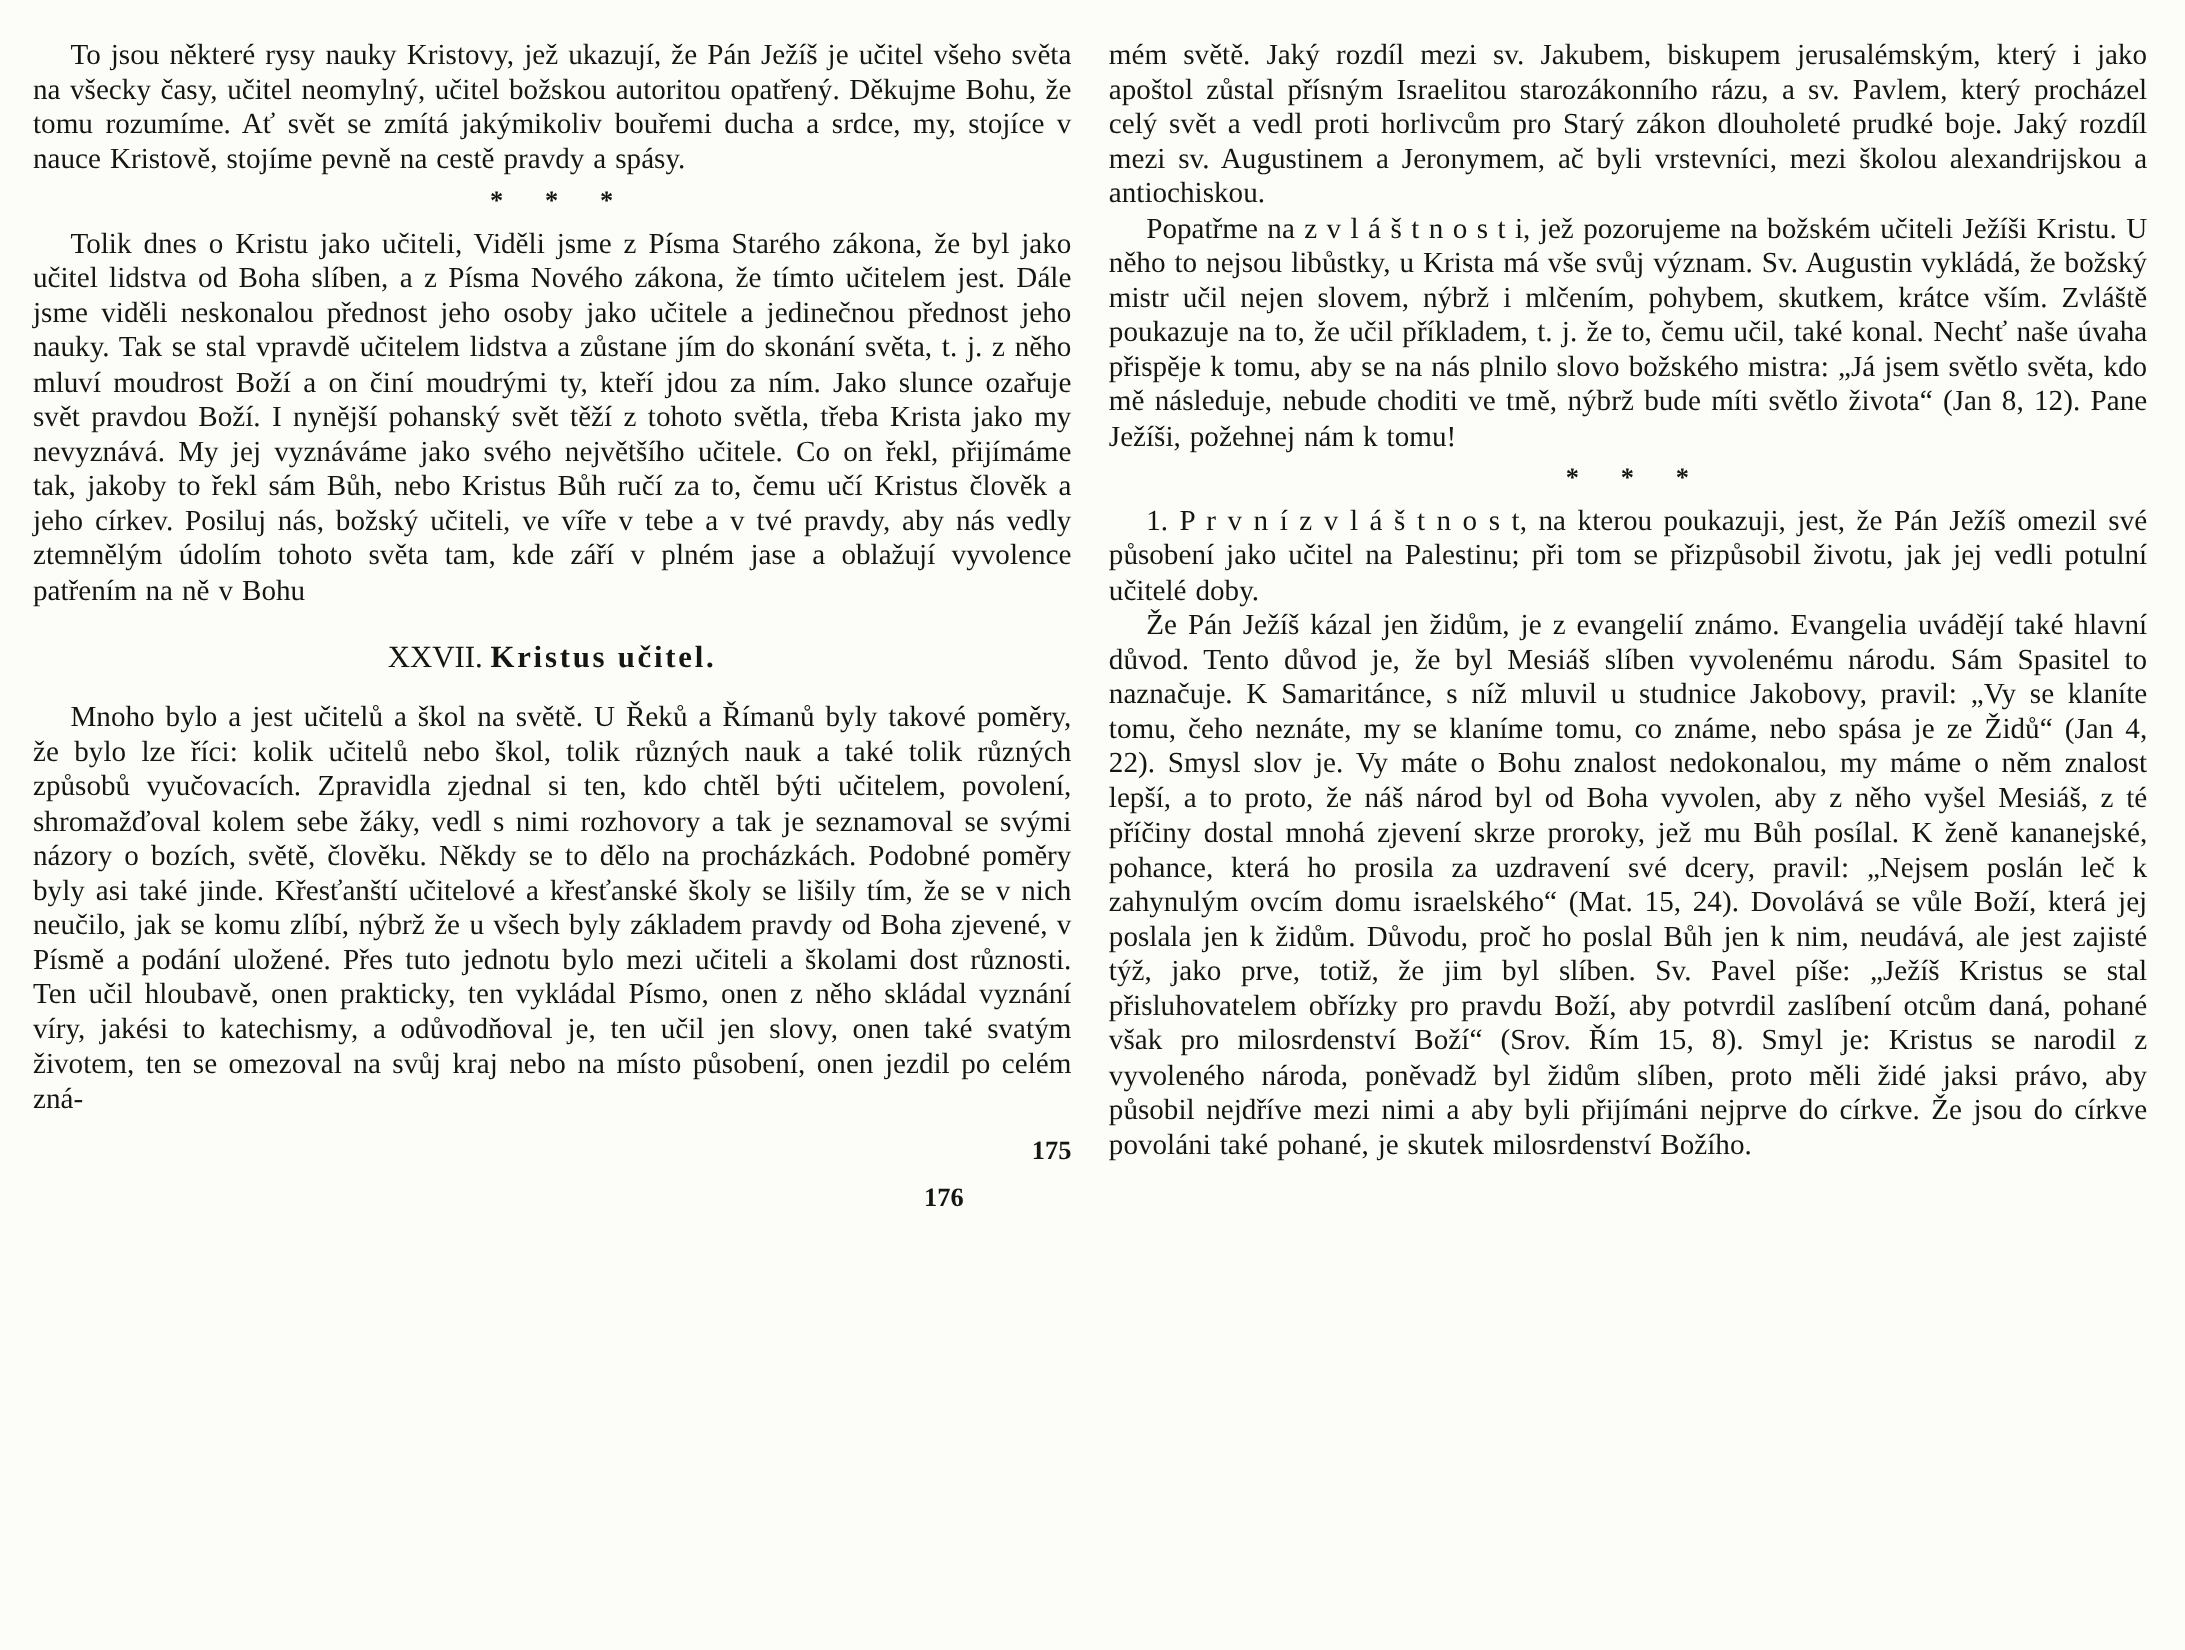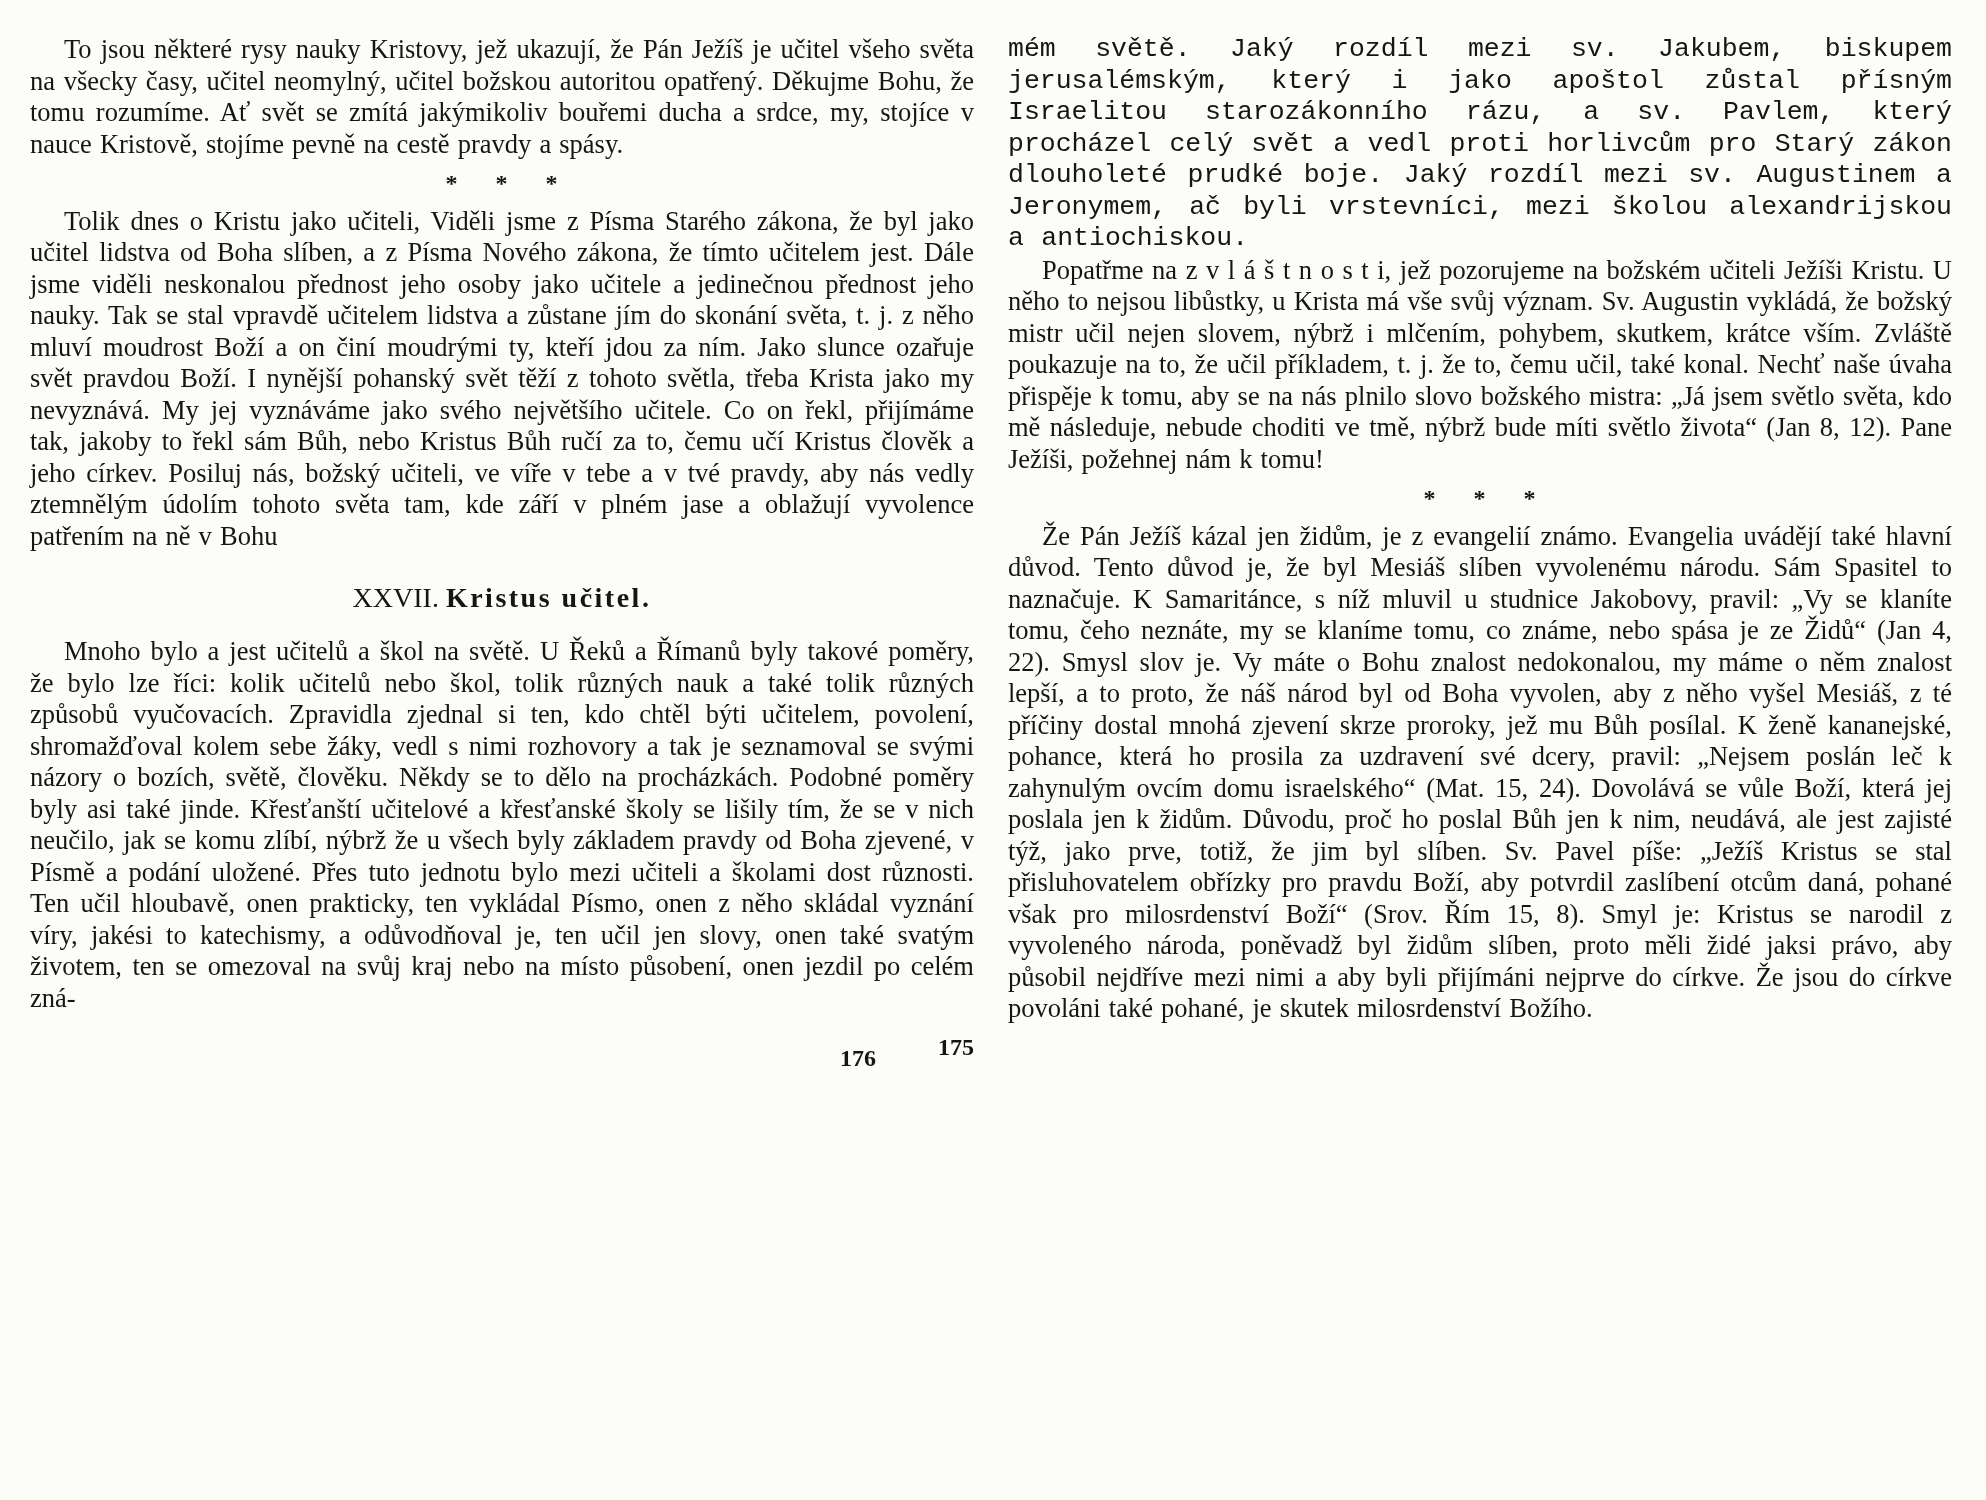--- a/index.html
+++ b/index.html
@@ -29,21 +29,20 @@
     width: 944px;
   }
   .para {
     margin: 0;
     text-align: justify;
     text-indent: 34px;
     word-spacing: 1.5px;
   }
   .no-indent {
     text-indent: 0;
-    font-family: Liberation Mono, monospace;
   }
   .separator {
     text-align: center;
     word-spacing: 30px;
     font-size: 24px;
     font-weight: bold;
     margin: 8px 0 6px 0;
     letter-spacing: 1px;
   }
   .heading {
@@ -95,19 +94,20 @@
     <div class="page-number page-number-left">175</div>
   </section>
 
   <section class="page">
     <p class="para no-indent">mém světě. Jaký rozdíl mezi sv. Jakubem, biskupem jerusalémským, který i jako apoštol zůstal přísným Israelitou starozákonního rázu, a sv. Pavlem, který procházel celý svět a vedl proti horlivcům pro Starý zákon dlouholeté prudké boje. Jaký rozdíl mezi sv. Augustinem a Jeronymem, ač byli vrstevníci, mezi školou alexandrijskou a antiochiskou.</p>
 
     <p class="para">Popatřme na z v l á š t n o s t i, jež pozorujeme na božském učiteli Ježíši Kristu. U něho to nejsou libůstky, u Krista má vše svůj význam. Sv. Augustin vykládá, že božský mistr učil nejen slovem, nýbrž i mlčením, pohybem, skutkem, krátce vším. Zvláště poukazuje na to, že učil příkladem, t. j. že to, čemu učil, také konal. Nechť naše úvaha přispěje k tomu, aby se na nás plnilo slovo božského mistra: „Já jsem světlo světa, kdo mě následuje, nebude choditi ve tmě, nýbrž bude míti světlo života“ (Jan 8, 12). Pane Ježíši, požehnej nám k tomu!</p>
 
     <div class="separator">* * *</div>
 
+    <p class="para">1. P r v n í  z v l á š t n o s t, na kterou poukazuji, jest, že Pán Ježíš omezil své působení jako učitel na Palestinu; při tom se přizpůsobil životu, jak jej vedli potulní učitelé doby.</p>
 
     <p class="para">Že Pán Ježíš kázal jen židům, je z evangelií známo. Evangelia uvádějí také hlavní důvod. Tento důvod je, že byl Mesiáš slíben vyvolenému národu. Sám Spasitel to naznačuje. K Samaritánce, s níž mluvil u studnice Jakobovy, pravil: „Vy se klaníte tomu, čeho neznáte, my se klaníme tomu, co známe, nebo spása je ze Židů“ (Jan 4, 22). Smysl slov je. Vy máte o Bohu znalost nedokonalou, my máme o něm znalost lepší, a to proto, že náš národ byl od Boha vyvolen, aby z něho vyšel Mesiáš, z té příčiny dostal mnohá zjevení skrze proroky, jež mu Bůh posílal. K ženě kananejské, pohance, která ho prosila za uzdravení své dcery, pravil: „Nejsem poslán leč k zahynulým ovcím domu israelského“ (Mat. 15, 24). Dovolává se vůle Boží, která jej poslala jen k židům. Důvodu, proč ho poslal Bůh jen k nim, neudává, ale jest zajisté týž, jako prve, totiž, že jim byl slíben. Sv. Pavel píše: „Ježíš Kristus se stal přisluhovatelem obřízky pro pravdu Boží, aby potvrdil zaslíbení otcům daná, pohané však pro milosrdenství Boží“ (Srov. Řím 15, 8). Smyl je: Kristus se narodil z vyvoleného národa, poněvadž byl židům slíben, proto měli židé jaksi právo, aby působil nejdříve mezi nimi a aby byli přijímáni nejprve do církve. Že jsou do církve povoláni také pohané, je skutek milosrdenství Božího.</p>
 
     <div class="page-number page-number-right">176</div>
   </section>
 
 </main>
 
 </body></html>

